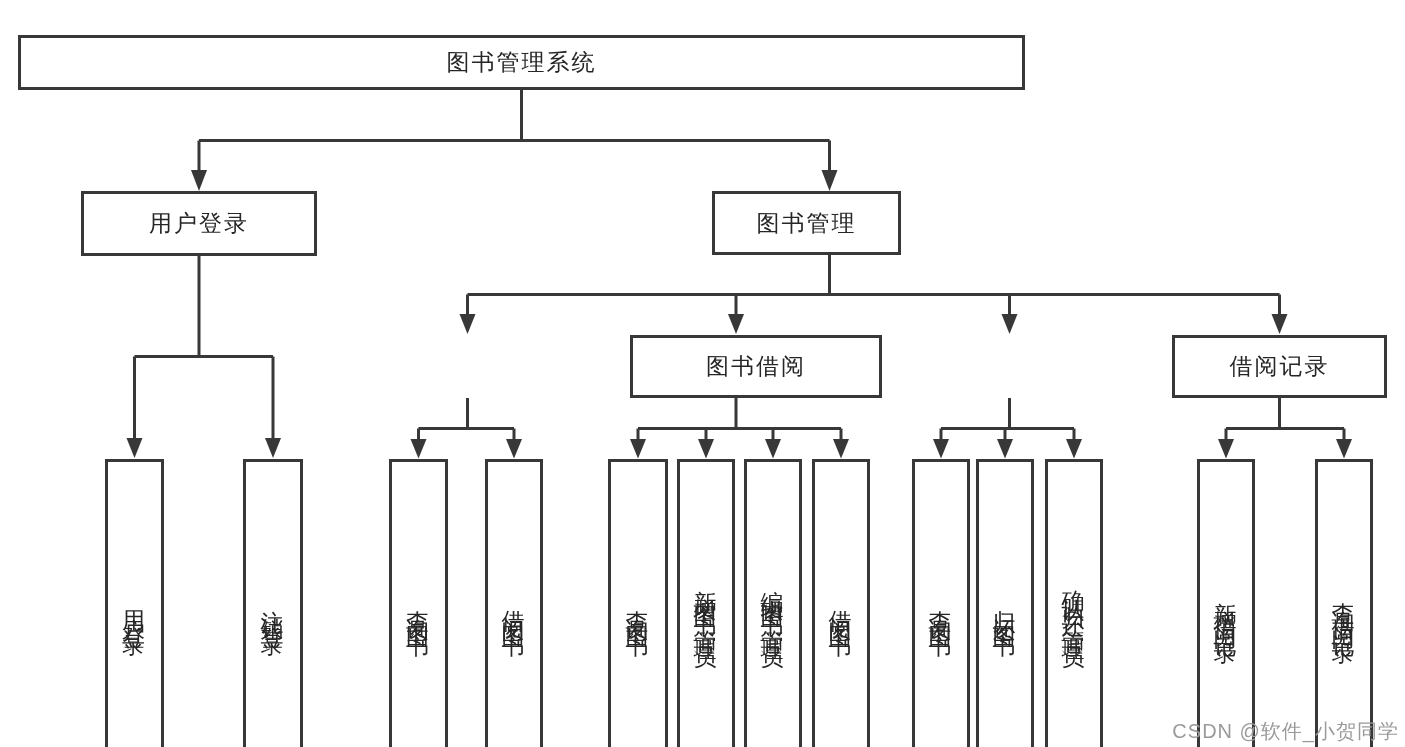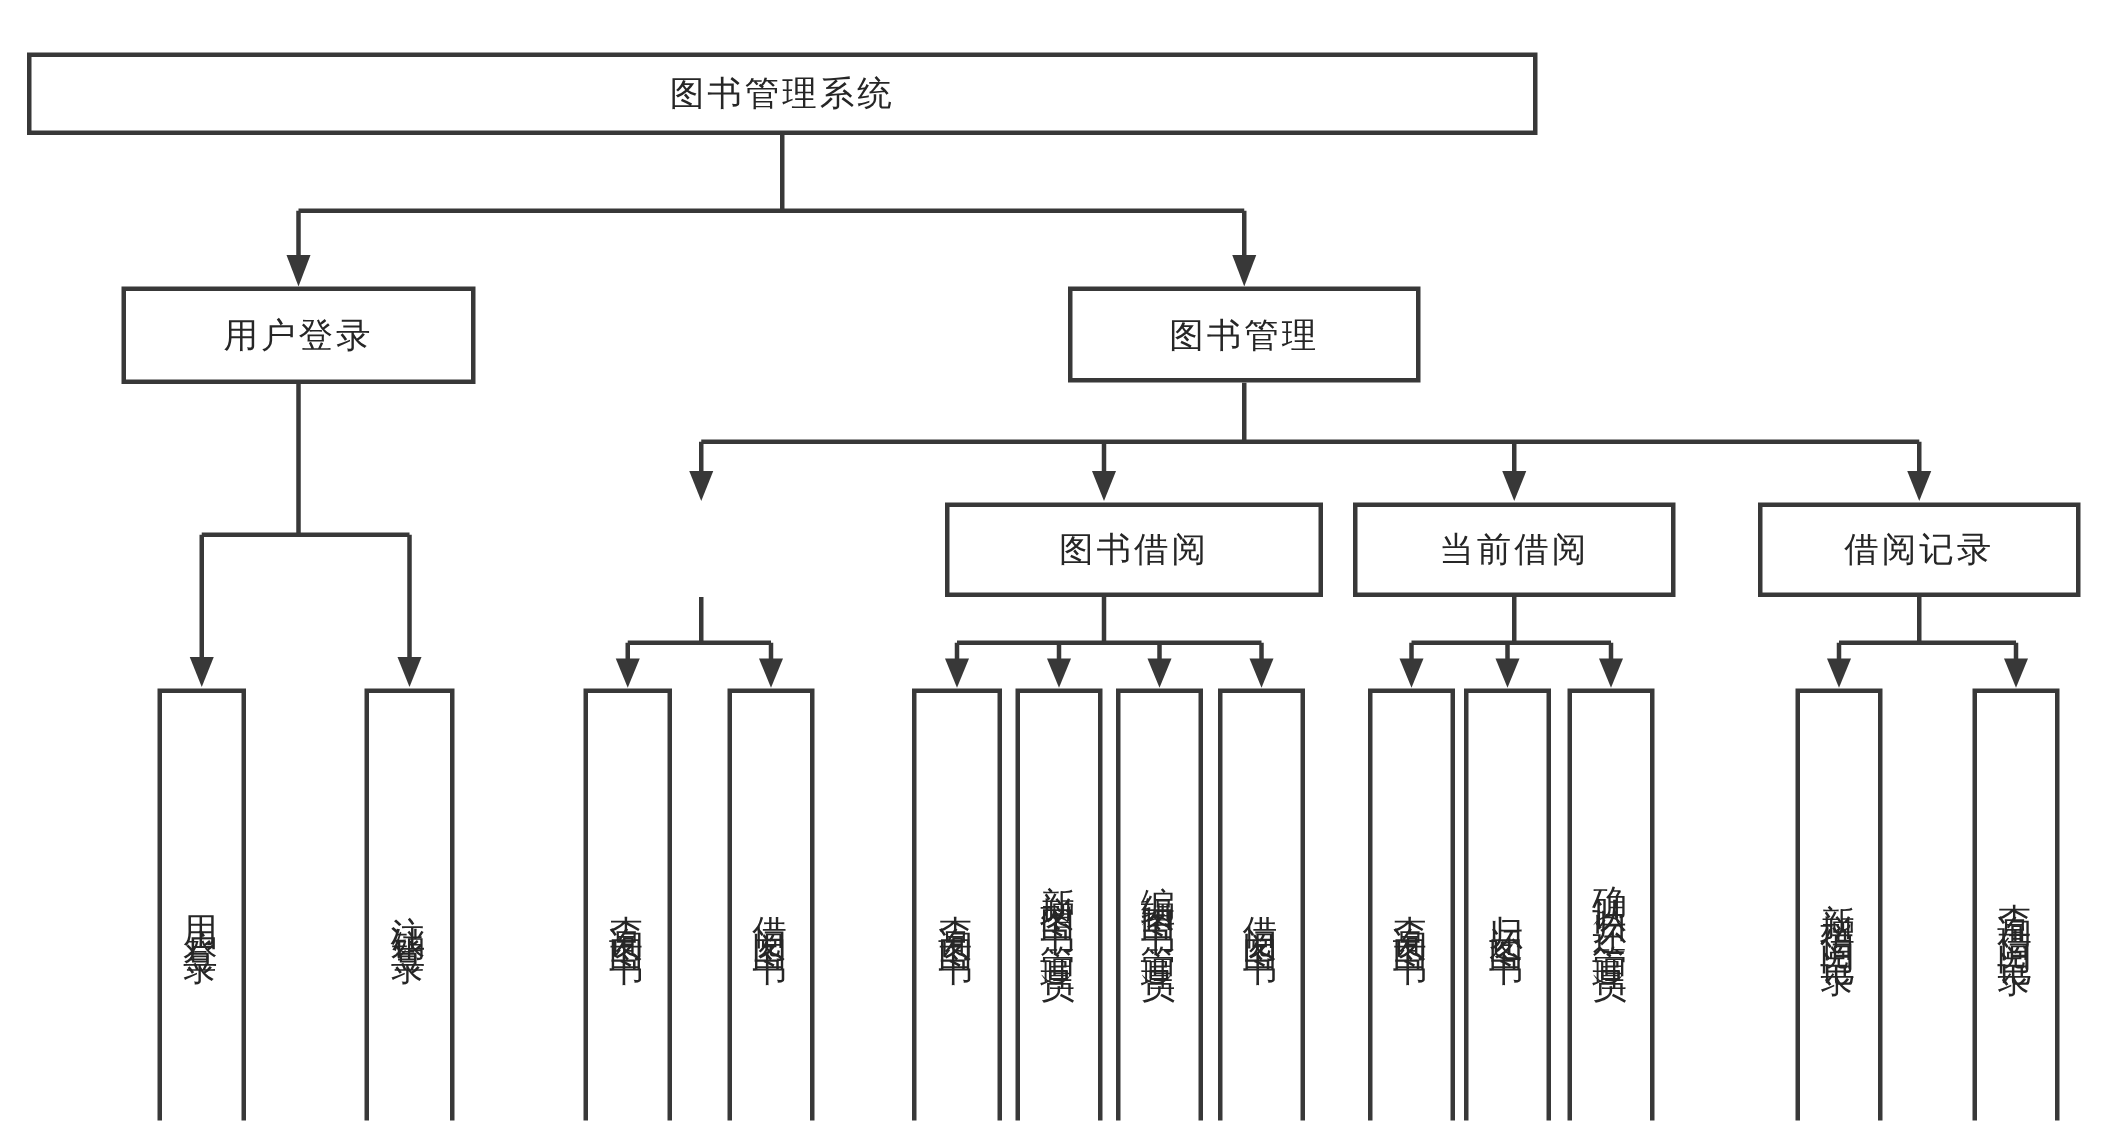--- a/index.html
+++ b/index.html
@@ -94,37 +94,37 @@
     <polygon points="933,417 949,417 941,436.5"></polygon>
     <polygon points="997,417 1013,417 1005,436.5"></polygon>
     <polygon points="1066,417 1082,417 1074,436.5"></polygon>
     <polygon points="1218,417 1234,417 1226,436.5"></polygon>
     <polygon points="1336,417 1352,417 1344,436.5"></polygon>
   </svg>
 
   <div class="node" style="left:18px;top:13px;width:1007px;height:55px;">图书管理系统</div>
 
   <div class="node" style="left:81px;top:169px;width:236px;height:65px;">用户登录</div>
-  <div class="node" style="left:712px;top:169px;width:235px;height:64px;">图书管理</div>
+  <div class="node" style="left:712px;top:169px;width:189px;height:64px;">图书管理</div>
 
   <div class="node" style="left:630px;top:313px;width:252px;height:63px;">图书借阅</div>
-  <div class="node" style="left:902px;top:313px;width:215px;height:63px;">当前借阅</div>
   <div class="node" style="left:1172px;top:313px;width:215px;height:63px;">借阅记录</div>
 
   <div class="node leaf" style="left:105px;top:437px;width:59px;height:298px;">用户登录</div>
   <div class="node leaf" style="left:243px;top:437px;width:60px;height:298px;">注销登录</div>
 
   <div class="node leaf" style="left:389px;top:437px;width:59px;height:298px;">查询图书</div>
   <div class="node leaf" style="left:485px;top:437px;width:58px;height:298px;">借阅图书</div>
 
   <div class="node leaf" style="left:608px;top:437px;width:60px;height:298px;">查询图书</div>
   <div class="node leaf" style="left:677px;top:437px;width:58px;height:298px;">新增图书（管理员）</div>
   <div class="node leaf" style="left:744px;top:437px;width:58px;height:298px;">编辑图书（管理员）</div>
   <div class="node leaf" style="left:812px;top:437px;width:58px;height:298px;">借阅图书</div>
 
   <div class="node leaf" style="left:912px;top:437px;width:58px;height:298px;">查询图书</div>
   <div class="node leaf" style="left:976px;top:437px;width:58px;height:298px;">归还图书</div>
   <div class="node leaf" style="left:1045px;top:437px;width:58px;height:298px;">确认归还（管理员）</div>
 
   <div class="node leaf" style="left:1197px;top:437px;width:58px;height:298px;">新增借阅记录</div>
   <div class="node leaf" style="left:1315px;top:437px;width:58px;height:298px;">查询借阅记录</div>
 
+  <div class="watermark">CSDN @软件_小贺同学</div>
 </div>
 
 </body></html>

